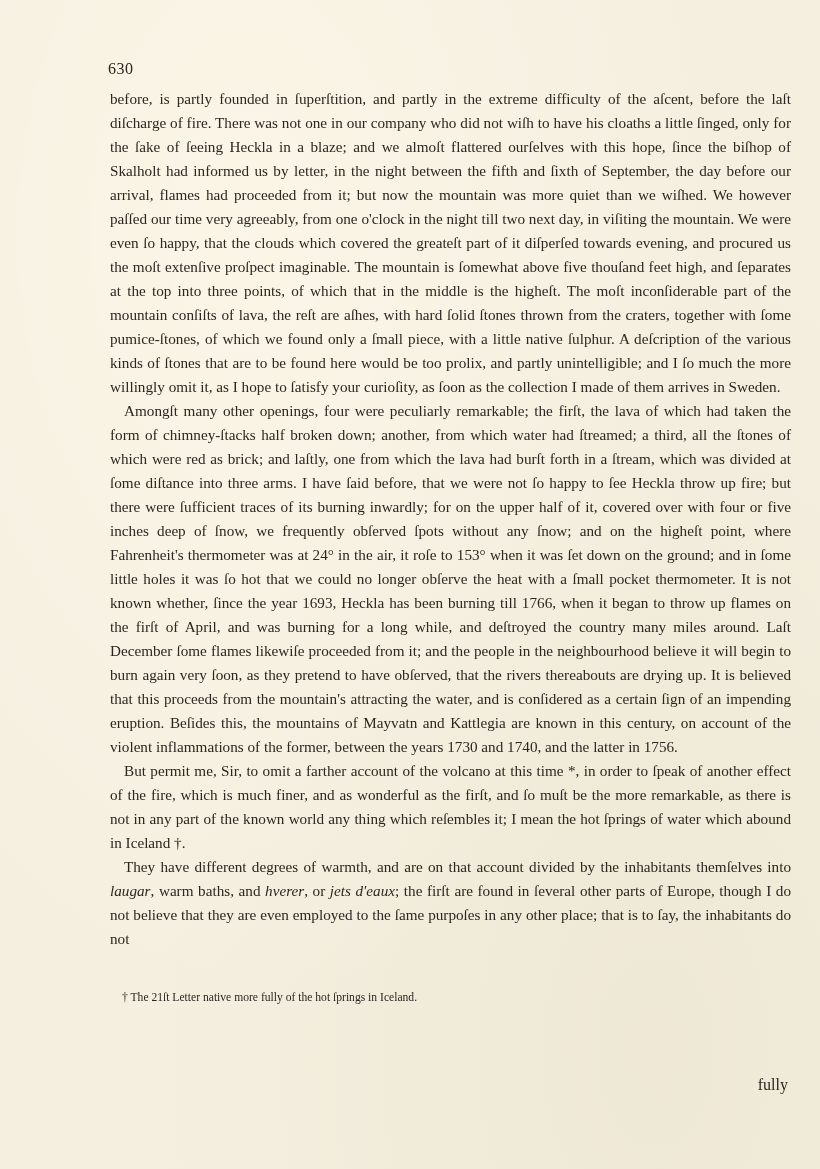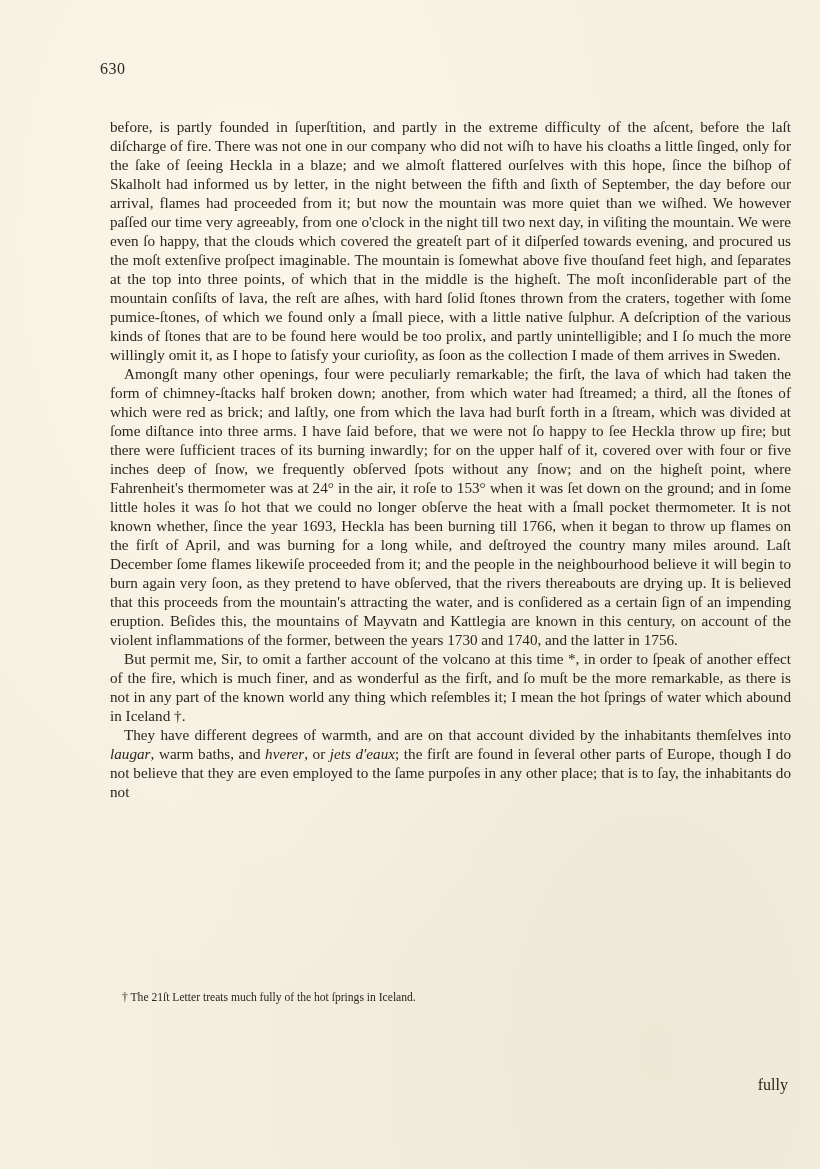--- a/index.html
+++ b/index.html
@@ -12,36 +12,35 @@
       color: #2b2620;
     }
     .page-bg {
       position: absolute; inset: 0;
       background:
         radial-gradient(ellipse at 30% 20%, rgba(255,250,235,0.6), rgba(0,0,0,0) 60%),
         radial-gradient(ellipse at 80% 90%, rgba(220,210,185,0.25), rgba(0,0,0,0) 55%);
       pointer-events: none;
     }
     .running-head {
-      position: absolute; top: 60px; left: 100px; width: 680px; height: 20px;
+      position: absolute; top: 60px; left: 108px; width: 680px; height: 20px;
     }
     .page-number {
       position: absolute; left: 0; top: 0;
       font-size: 16px; letter-spacing: 0.5px;
     }
     .header-title {
       position: absolute; left: 140px; top: 3px;
       font-size: 12.5px; letter-spacing: 1.6px;
       font-variant: small-caps; text-transform: uppercase;
     }
     .body-text {
       position: absolute; top: 87px; left: 110px; width: 681px;
-      font-size: 15.2px; line-height: 19.0px;
+      font-size: 15.2px; line-height: 24px;
       text-align: justify;
-      margin-top: 30px;
     }
     .body-text p { margin: 0; text-indent: 0; }
     .body-text p.indent { text-indent: 14px; }
     .body-text em { font-style: italic; font-family: Liberation Serif, serif; }
     .footnotes {
       position: absolute; top: 990px; left: 110px; width: 681px;
       font-size: 11.6px; line-height: 15px; text-align: justify;
     }
     .footnotes p { margin: 0; }
     .footnotes p.indent { text-indent: 12px; }
@@ -60,16 +59,16 @@
 </div>
 
 <div class="body-text">
   <p>before, is partly founded in ſuperſtition, and partly in the extreme difficulty of the aſcent, before the laſt diſcharge of fire. There was not one in our company who did not wiſh to have his cloaths a little ſinged, only for the ſake of ſeeing Heckla in a blaze; and we almoſt flattered ourſelves with this hope, ſince the biſhop of Skalholt had informed us by letter, in the night between the fifth and ſixth of September, the day before our arrival, flames had proceeded from it; but now the mountain was more quiet than we wiſhed. We however paſſed our time very agreeably, from one o'clock in the night till two next day, in viſiting the mountain. We were even ſo happy, that the clouds which covered the greateſt part of it diſperſed towards evening, and procured us the moſt extenſive proſpect imaginable. The mountain is ſomewhat above five thouſand feet high, and ſeparates at the top into three points, of which that in the middle is the higheſt. The moſt inconſiderable part of the mountain conſiſts of lava, the reſt are aſhes, with hard ſolid ſtones thrown from the craters, together with ſome pumice-ſtones, of which we found only a ſmall piece, with a little native ſulphur. A deſcription of the various kinds of ſtones that are to be found here would be too prolix, and partly unintelligible; and I ſo much the more willingly omit it, as I hope to ſatisfy your curioſity, as ſoon as the collection I made of them arrives in Sweden.</p>
   <p class="indent">Amongſt many other openings, four were peculiarly remarkable; the firſt, the lava of which had taken the form of chimney-ſtacks half broken down; another, from which water had ſtreamed; a third, all the ſtones of which were red as brick; and laſtly, one from which the lava had burſt forth in a ſtream, which was divided at ſome diſtance into three arms. I have ſaid before, that we were not ſo happy to ſee Heckla throw up fire; but there were ſufficient traces of its burning inwardly; for on the upper half of it, covered over with four or five inches deep of ſnow, we frequently obſerved ſpots without any ſnow; and on the higheſt point, where Fahrenheit's thermometer was at 24° in the air, it roſe to 153° when it was ſet down on the ground; and in ſome little holes it was ſo hot that we could no longer obſerve the heat with a ſmall pocket thermometer. It is not known whether, ſince the year 1693, Heckla has been burning till 1766, when it began to throw up flames on the firſt of April, and was burning for a long while, and deſtroyed the country many miles around. Laſt December ſome flames likewiſe proceeded from it; and the people in the neighbourhood believe it will begin to burn again very ſoon, as they pretend to have obſerved, that the rivers thereabouts are drying up. It is believed that this proceeds from the mountain's attracting the water, and is conſidered as a certain ſign of an impending eruption. Beſides this, the mountains of Mayvatn and Kattlegia are known in this century, on account of the violent inflammations of the former, between the years 1730 and 1740, and the latter in 1756.</p>
   <p class="indent">But permit me, Sir, to omit a farther account of the volcano at this time *, in order to ſpeak of another effect of the fire, which is much finer, and as wonderful as the firſt, and ſo muſt be the more remarkable, as there is not in any part of the known world any thing which reſembles it; I mean the hot ſprings of water which abound in Iceland †.</p>
   <p class="indent"><span>They have different degrees of warmth, and are on that account divided by the inhabitants themſelves into </span><em>laugar</em><span>, warm baths, and </span><em>hverer</em><span>, or </span><em>jets d'eaux</em><span>; the firſt are found in ſeveral other parts of Europe, though I do not believe that they are even employed to the ſame purpoſes in any other place; that is to ſay, the inhabitants do not</span></p>
 </div>
 
 <div class="footnotes">
-  <p class="indent"><span>†</span> <span>The 21ſt Letter treats much fully of the hot ſprings in Iceland.</span></p>
+  <p class="indent"><span>†</span> <span>The 21ſt Letter native more fully of the hot ſprings in Iceland.</span></p>
 </div>
 
 <div class="catchword">fully</div>
 
 </body></html>

